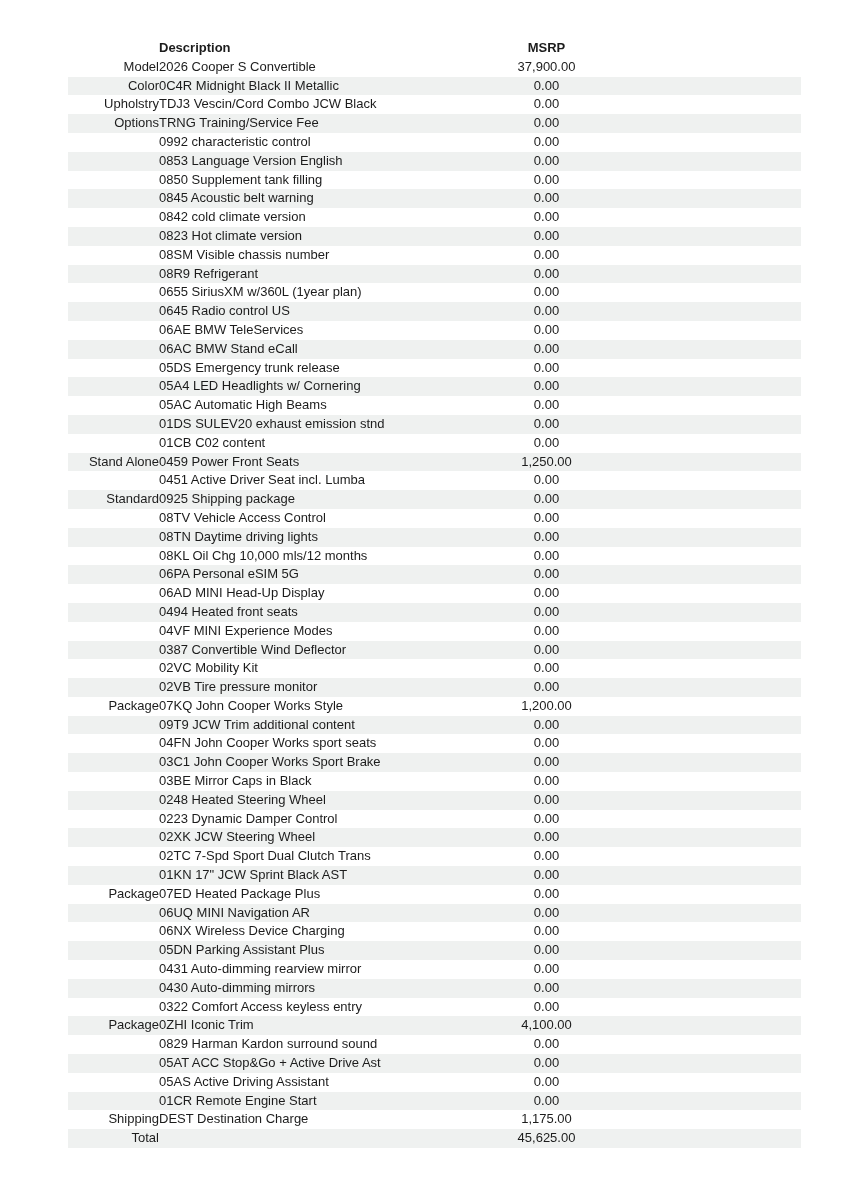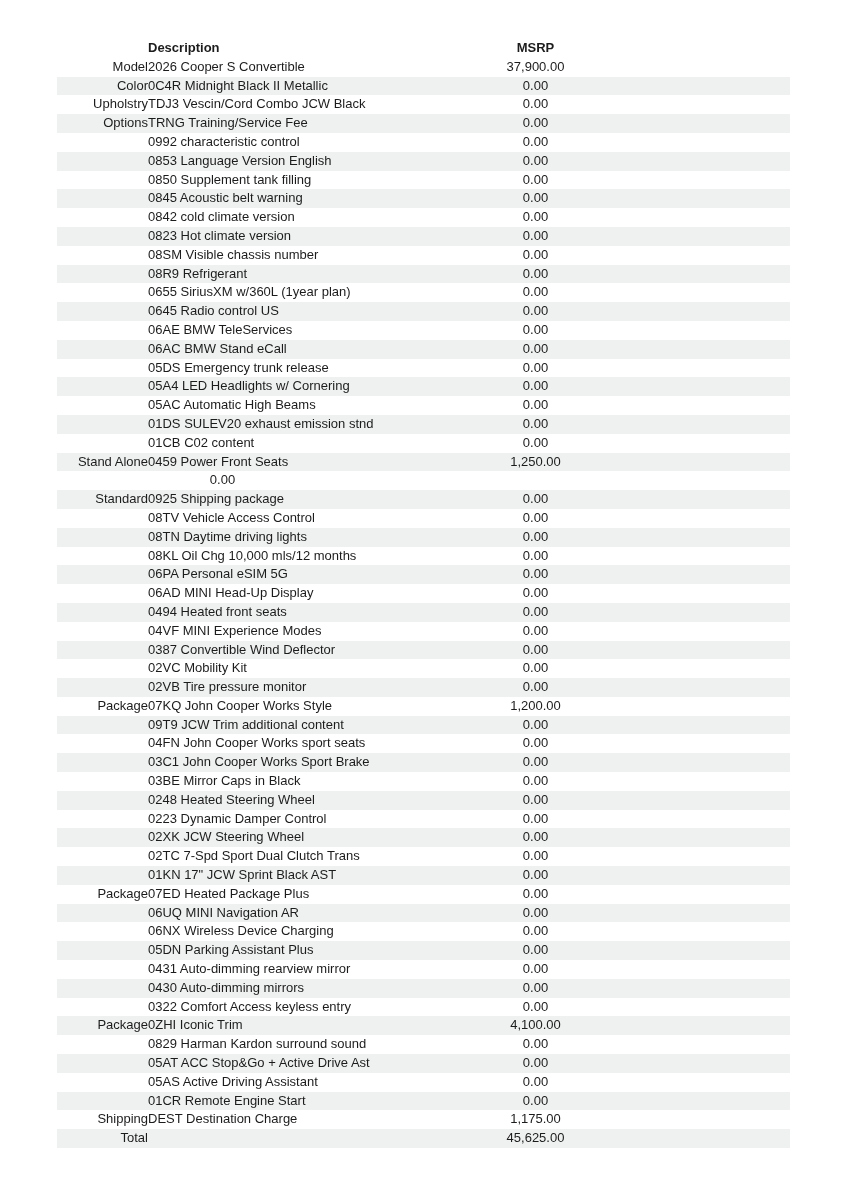--- a/index.html
+++ b/index.html
@@ -3,21 +3,21 @@
 <meta charset="utf-8">
 <style>
   * { margin: 0; padding: 0; box-sizing: border-box; }
   html, body {
     width: 848px; height: 1200px;
     background: #ffffff;
     font-family: "Liberation Sans", sans-serif;
     color: var(--text-color, #1c1c1c);
     overflow: hidden;
   }
-  .doc-page { position: relative; width: 768px; height: 1200px; background: #ffffff; }
+  .doc-page { position: relative; width: 768px; height: 1200px; background: #ffffff; margin-left: 11px; }
   .doc-table { position: absolute; left: 57px; top: 39px; width: 733px; }
   .row {
     display: flex;
     height: 18.8px;
     align-items: center;
     font-size: 13px;
     line-height: 18.8px;
     white-space: nowrap;
   }
   .row.alt { background: var(--stripe-color, #eff1f0); }
@@ -167,20 +167,21 @@
           <div class="cell-tail"></div>
         </div>
         <div class="row alt">
           <div class="cell-cat">Stand Alone</div>
           <div class="cell-desc">0459 Power Front Seats</div>
           <div class="cell-msrp">1,250.00</div>
           <div class="cell-tail"></div>
         </div>
         <div class="row">
           <div class="cell-cat"></div>
+          <div class="cell-desc">0451 Active Driver Seat incl. Lumba</div>
           <div class="cell-msrp">0.00</div>
           <div class="cell-tail"></div>
         </div>
         <div class="row alt">
           <div class="cell-cat">Standard</div>
           <div class="cell-desc">0925 Shipping package</div>
           <div class="cell-msrp">0.00</div>
           <div class="cell-tail"></div>
         </div>
         <div class="row">

